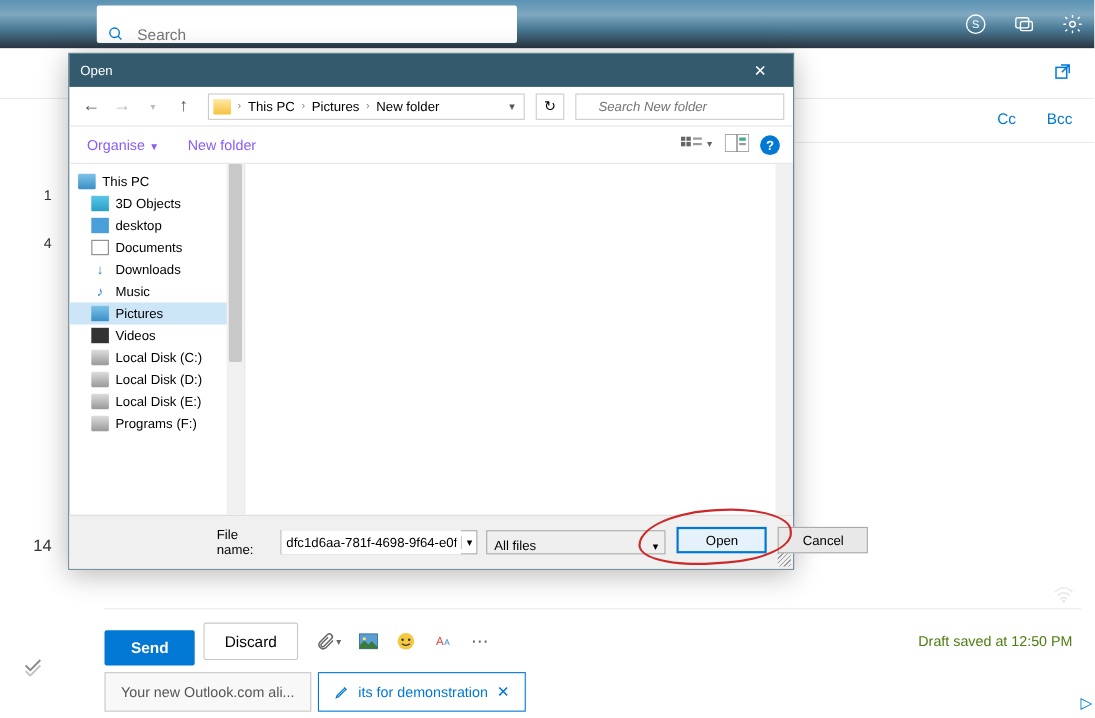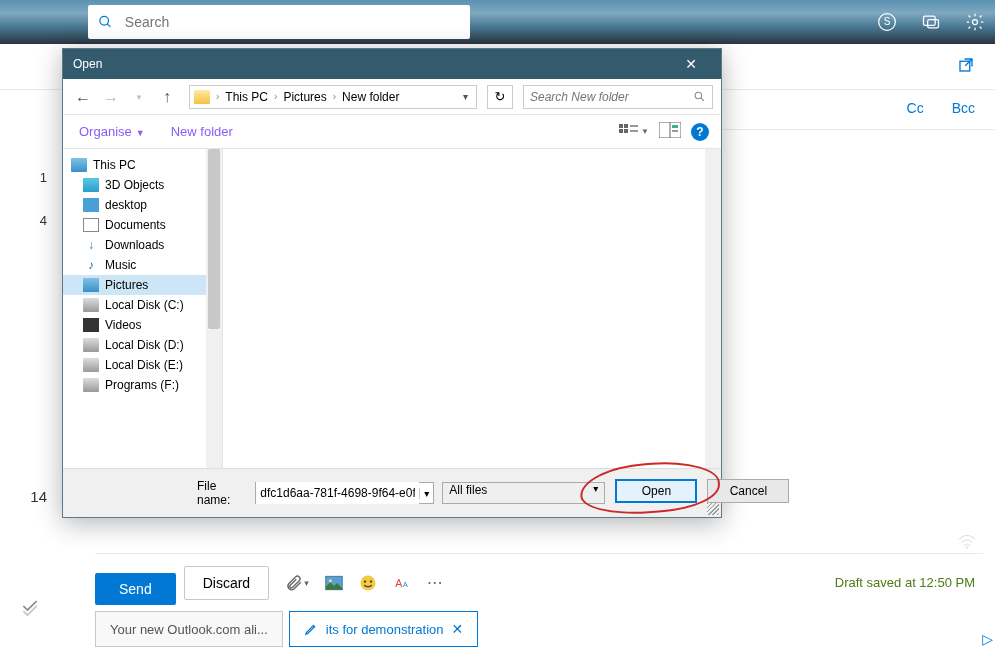--- a/index.html
+++ b/index.html
@@ -1,20 +1,20 @@
 <!DOCTYPE html>
 <html><head>
 <meta charset="utf-8">
 <style>
 * { box-sizing: border-box; margin: 0; padding: 0; font-family: "Segoe UI", Arial, sans-serif; }
 body { width: 995px; height: 653px; overflow: hidden; position: relative; background: #fff; }
 
 
 .taskbar { height: 44px; background: linear-gradient(to bottom, #5a92b3 0%, #7fa8c0 30%, #4a7a95 60%, #2a3540 100%); position: relative; display: flex; align-items: center; }
-.taskbar-search { margin-left: 88px; width: 382px; height: 34px; background: #fff; display: flex; align-items: center; padding: 0 10px; border-radius: 2px; }
+.taskbar-search { margin-left: 88px; width: 382px; height: 34px; background: #fff; display: flex; align-items: flex-end; padding: 0 10px; border-radius: 2px; }
 .taskbar-search svg { width: 16px; height: 16px; margin-right: 12px; }
 .taskbar-search input { border: none; outline: none; font-size: 14px; color: #555; width: 100%; }
 .taskbar-icons { position: absolute; right: 10px; display: flex; gap: 24px; align-items: center; }
 .taskbar-icons svg { width: 20px; height: 20px; }
 
 
 .outlook-header { height: 46px; background: #fff; border-bottom: 1px solid #eaeaea; position: relative; }
 .popout-icon { position: absolute; right: 20px; top: 12px; }
 .popout-icon svg { width: 18px; height: 18px; }
 
@@ -27,21 +27,21 @@
 .left-gutter { position: absolute; left: 0; top: 90px; width: 61px; height: 470px; background: #fff; }
 .gutter-day { font-size: 13px; color: #333; text-align: right; padding-right: 14px; margin-bottom: 28px; }
 .gutter-day.big { font-size: 15px; margin-top: 260px; }
 .gutter-check { position: absolute; bottom: -60px; left: 20px; }
 
 
 .body-area { position: absolute; left: 95px; top: 130px; right: 12px; bottom: 100px; background: #fff; }
 
 
 .compose-bar { position: absolute; left: 95px; right: 12px; bottom: 52px; height: 48px; display: flex; align-items: center; gap: 8px; border-top: 1px solid #eaeaea; padding-top: 10px; }
-.btn-send { background: #0078d4; color: #fff; border: none; padding: 8px 24px; font-size: 14px; font-weight: 400; cursor: pointer; border-radius: 2px; margin-top: 12px; }
+.btn-send { background: #0078d4; color: #fff; border: none; padding: 8px 24px; font-size: 14px; font-weight: 700; cursor: pointer; border-radius: 2px; margin-top: 12px; }
 .btn-discard { background: #fff; border: 1px solid #c8c8c8; padding: 8px 18px; font-size: 14px; cursor: pointer; border-radius: 2px; }
 .compose-icons { display: flex; gap: 16px; margin-left: 8px; align-items: center; }
 .compose-icons > span { cursor: pointer; display: flex; align-items: center; }
 .draft-status { margin-left: auto; color: #4d7c0f; font-size: 13px; margin-right: 8px; }
 .wifi-icon { position: absolute; right: 18px; bottom: 100px; opacity: 0.3; }
 
 
 .bottom-tabs { position: absolute; left: 95px; right: 12px; bottom: 6px; height: 36px; display: flex; gap: 6px; }
 .tab { border: 1px solid #c8c8c8; padding: 8px 14px; font-size: 13px; background: #f8f8f8; display: flex; align-items: center; gap: 8px; cursor: pointer; max-width: 230px; }
 .tab.active { background: #fff; border-color: #0078d4; color: #0078d4; }
@@ -56,21 +56,21 @@
 
 .fd-nav { height: 36px; display: flex; align-items: center; padding: 0 8px; gap: 4px; border-bottom: 1px solid #e5e5e5; }
 .fd-nav-btn { width: 24px; height: 24px; display: flex; align-items: center; justify-content: center; cursor: pointer; color: #555; }
 .fd-nav-btn.disabled { color: #bbb; }
 .fd-breadcrumb { flex: 1; height: 24px; border: 1px solid #ccc; display: flex; align-items: center; padding: 0 4px; font-size: 12px; gap: 2px; margin: 0 6px; }
 .fd-breadcrumb .folder-icon { width: 16px; height: 14px; background: linear-gradient(#ffe9a6,#f5c23d); margin-right: 4px; border-radius: 1px; }
 .fd-breadcrumb .crumb { padding: 0 4px; cursor: pointer; }
 .fd-breadcrumb .sep { color: #888; font-size: 10px; }
 .fd-breadcrumb .dd { margin-left: auto; color: #555; font-size: 10px; padding: 0 4px; }
 .fd-refresh { width: 26px; height: 24px; border: 1px solid #ccc; display: flex; align-items: center; justify-content: center; cursor: pointer; font-size: 13px; }
-.fd-search { width: 190px; height: 24px; border: 1px solid #ccc; display: flex; align-items: center; padding: 0 6px; margin-left: 6px; }
+.fd-search { width: 190px; height: 24px; border: 1px solid #ccc; display: flex; align-items: center; padding: 0 20px; margin-left: 6px; }
 .fd-search input { border: none; outline: none; font-size: 12px; flex: 1; color: #888; font-style: italic; }
 .fd-search svg { width: 13px; height: 13px; }
 
 .fd-toolbar { height: 34px; display: flex; align-items: center; padding: 0 12px; border-bottom: 1px solid #e5e5e5; font-size: 13px; }
 .fd-tb-btn { color: #8b5cf6; cursor: pointer; padding: 2px 4px; margin-right: 18px; }
 .fd-tb-btn .dd { font-size: 9px; margin-left: 4px; }
 .fd-tb-right { margin-left: auto; display: flex; align-items: center; gap: 10px; }
 .fd-help { width: 18px; height: 18px; border-radius: 50%; background: #0078d4; color: #fff; font-size: 12px; font-weight: bold; display: flex; align-items: center; justify-content: center; cursor: pointer; }
 
 .fd-body { flex: 1; display: flex; overflow: hidden; }
@@ -100,21 +100,21 @@
 .plant::after { content: ""; position: absolute; bottom: 8px; left: 50%; transform: translateX(-50%); width: 34px; height: 34px; background: radial-gradient(circle at 50% 60%, #2a7a2a 0%, #1a5a1a 60%, transparent 70%); border-radius: 50% 50% 40% 40%; }
 .sync-badge { position: absolute; left: -2px; bottom: -2px; width: 14px; height: 14px; border-radius: 50%; background: #3aaa3a; border: 2px solid #fff; }
 .sync-badge::after { content: "✓"; color: #fff; font-size: 9px; position: absolute; left: 2px; top: -1px; }
 .file-label { word-break: break-all; line-height: 1.2; color: #333; }
 
 .fd-footer { padding: 10px 14px; display: flex; flex-direction: row; gap: 10px; background: #f0f0f0; border-top: 1px solid #ddd; }
 .fd-filename-row { display: flex; align-items: center; gap: 8px; }
 .fd-filename-row label { font-size: 12px; }
 .fd-filename-row input { flex: 1; height: 22px; border: 1px solid #aaa; padding: 0 4px; font-size: 12px; background: #fff; }
 .fd-filename-dd { font-size: 10px; padding: 0 4px; border-left: 1px solid #ccc; cursor: pointer; }
-.fd-filetype { width: 180px; height: 22px; border: 1px solid #aaa; background: #efefef; font-size: 12px; padding: 0 6px; display: flex; align-items: flex-start; justify-content: space-between; cursor: pointer; }
+.fd-filetype { width: 180px; height: 22px; border: 1px solid #aaa; background: #efefef; font-size: 12px; padding: 0 6px; display: flex; align-items: flex-end; justify-content: space-between; cursor: pointer; }
 .fd-actions-row { display: flex; justify-content: flex-end; gap: 10px; position: relative; }
 .fd-btn { width: 82px; height: 24px; border: 1px solid #aaa; background: #e8e8e8; font-size: 12px; cursor: pointer; }
 .fd-btn.primary { border: 2px solid #0078d4; background: #e5f1fb; }
 .red-annot { position: absolute; left: -35px; top: -16px; width: 140px; height: 50px; border: 2px solid #cc2a2a; border-radius: 50% 50% 45% 50% / 60% 50% 50% 45%; pointer-events: none; transform: rotate(-4deg); }
 .resize-grip { position: absolute; right: 2px; bottom: 2px; width: 12px; height: 12px; background: repeating-linear-gradient(135deg, #999 0 1px, transparent 1px 3px); }
 
 
 .day-strip { position: absolute; left: 0; top: 158px; width: 61px; height: 20px; background: #cde6f7; z-index: -1; }
 </style>
 </head>
@@ -315,26 +315,26 @@
         </div>
         <div class="tree-item">
           <span class="ticon ico-music">♪</span>
           <span>Music</span>
         </div>
         <div class="tree-item selected">
           <span class="ticon ico-pics"></span>
           <span>Pictures</span>
         </div>
         <div class="tree-item">
+          <span class="ticon ico-vid"></span>
+          <span>Videos</span>
+        </div>
+        <div class="tree-item">
           <span class="ticon ico-disk"></span>
           <span>Local Disk (C:)</span>
-        </div>
-        <div class="tree-item">
-          <span class="ticon ico-vid"></span>
-          <span>Videos</span>
         </div>
         <div class="tree-item">
           <span class="ticon ico-disk"></span>
           <span>Local Disk (D:)</span>
         </div>
         <div class="tree-item">
           <span class="ticon ico-disk"></span>
           <span>Local Disk (E:)</span>
         </div>
         <div class="tree-item">

